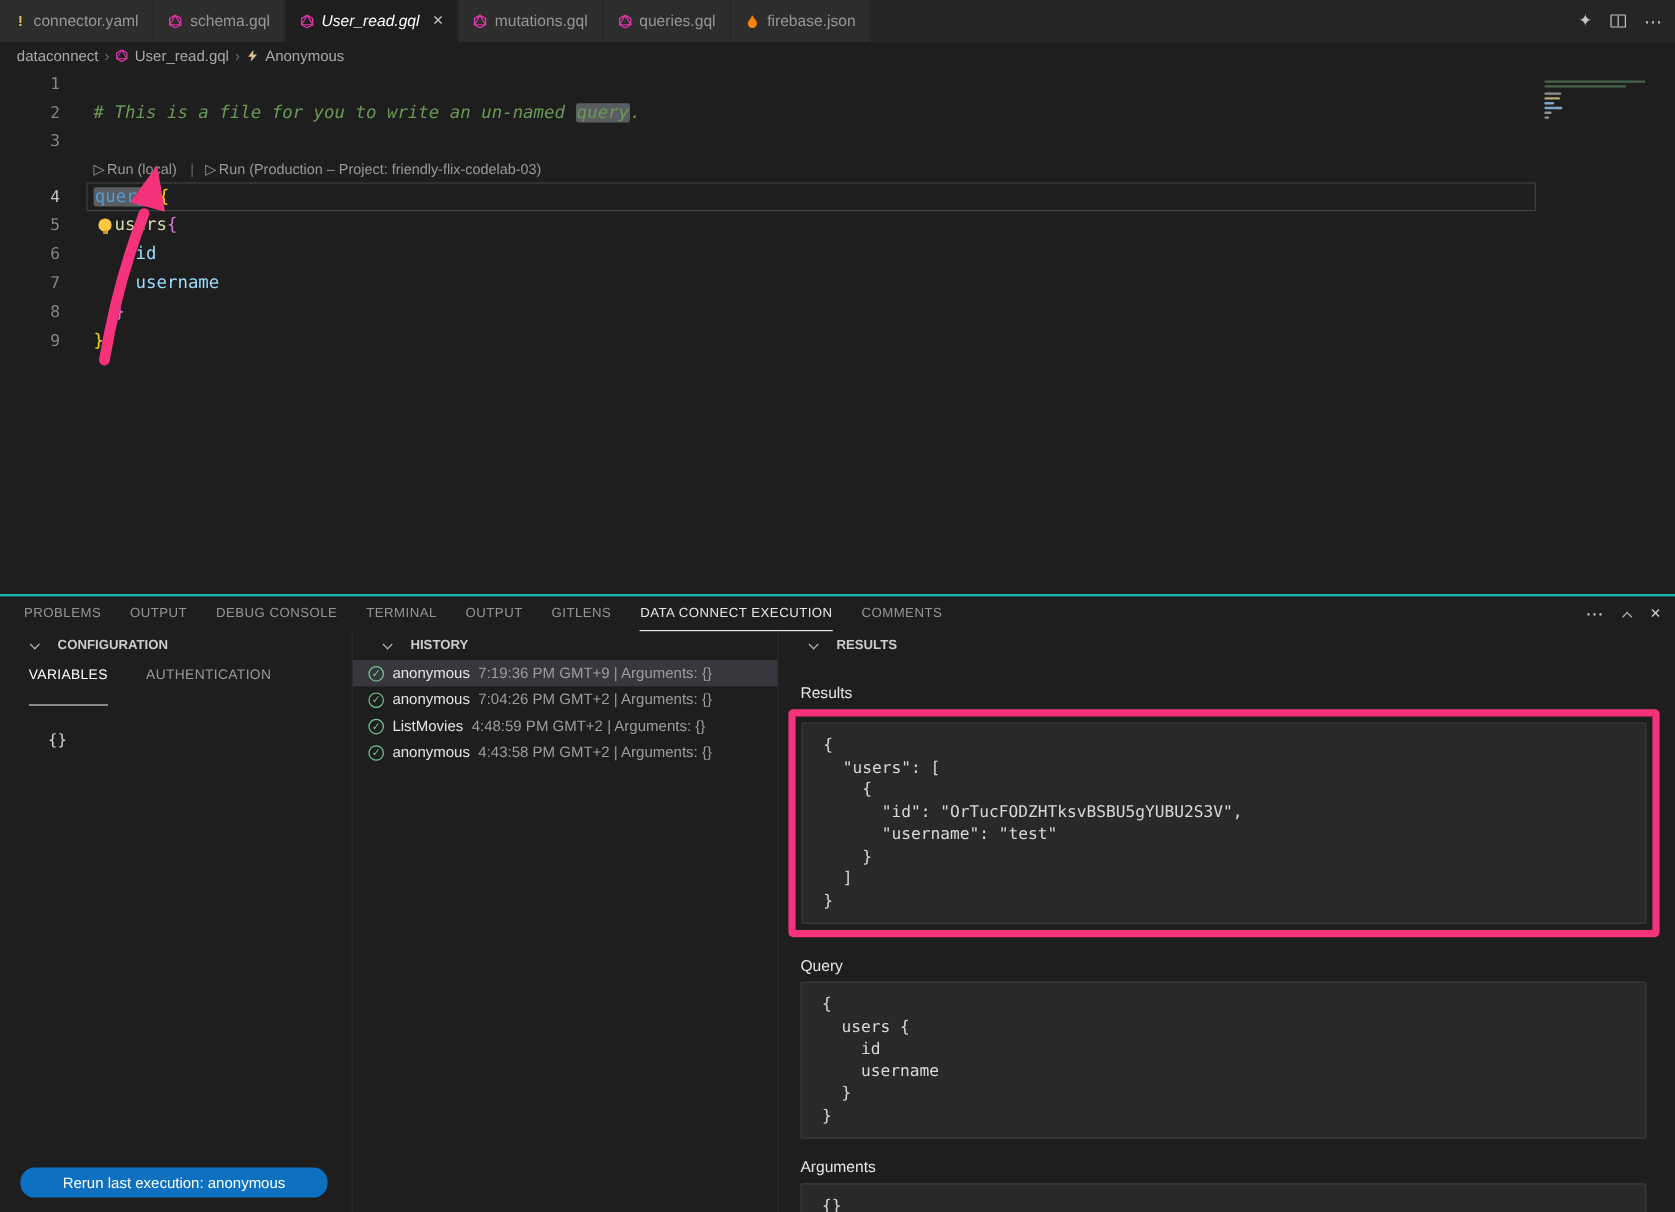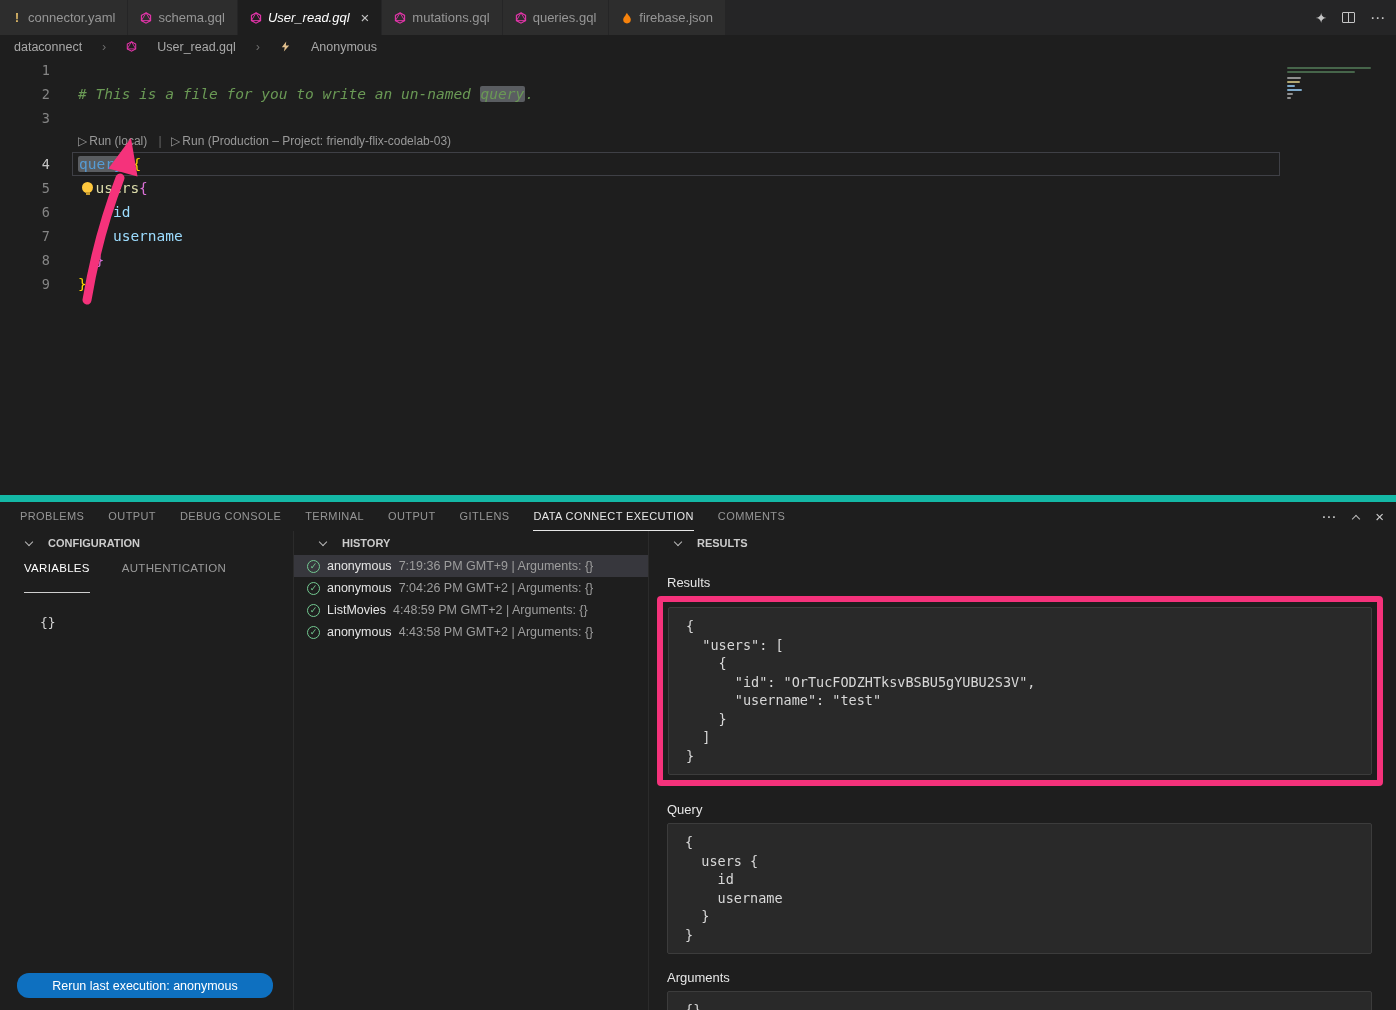--- a/index.html
+++ b/index.html
@@ -13,21 +13,21 @@
   .tab.active .tab-label{font-style:italic}
   .tab-close{font-size:15px;color:#c5c5c5;margin-left:5px;line-height:1}
   .ic-yaml{color:#e8c06b;font-weight:bold;font-size:12px;width:10px;text-align:center}
   .tabbar-actions{position:absolute;right:10px;top:0;height:35px;display:flex;align-items:center;gap:15px;color:#c5c5c5}
   .sparkle{font-size:14px}
   .more{font-size:15px;letter-spacing:1px}
   .ic-split{width:13px;height:11px;border:1px solid #c5c5c5;border-radius:1px;position:relative;display:inline-block}
   .ic-split::after{content:"";position:absolute;left:5px;top:0;bottom:0;width:1px;background:#c5c5c5}
 
   
-  .breadcrumb{height:23px;display:flex;align-items:center;gap:20px;padding-left:14px;color:#a9a9a9;font-size:12.5px;background:#1e1e1e}
+  .breadcrumb{height:23px;display:flex;align-items:center;gap:5px;padding-left:14px;color:#a9a9a9;font-size:12.5px;background:#1e1e1e}
   .crumb-sep{color:#6f6f6f}
 
   
   .editor{position:relative;height:437px;font-family:"DejaVu Sans Mono","Liberation Mono",monospace;font-size:14.5px;color:#d4d4d4}
   .line{height:24px;line-height:24px;display:flex;position:relative;white-space:pre}
   .lnum{width:50px;flex:none;text-align:right;color:#858585;font-size:13.5px}
   .lnum.on{color:#c6c6c6}
   .lcode{margin-left:28px}
   .t-comment{color:#6a9955;font-style:italic}
   .t-kw{color:#569cd6}
@@ -40,21 +40,21 @@
   .codelens{height:22px;line-height:22px;padding-left:78px;font-family:"Liberation Sans",sans-serif;font-size:12px;color:#999}
   .cl-sep{color:#666;margin:0 6px}
   .cl-link span{margin-right:2px}
   .bulb{position:absolute;left:82px;top:6px;width:11px;height:11px;border-radius:50%;background:#ffc83d}
   .bulb::after{content:"";position:absolute;left:3.5px;top:10px;width:4px;height:2.5px;background:#c79b2e}
   .minimap{position:absolute;right:3px;top:3px;width:108px;height:120px}
   .mm{position:absolute;height:2px;left:2px;border-radius:1px}
   .arrow-svg{position:absolute;left:60px;top:72px;z-index:6;pointer-events:none}
 
   
-  .panel{height:515px;border-top:7px solid #14b8a6;display:flex;flex-direction:column;background:#1e1e1e}
+  .panel{height:515px;border-top:2px solid #14b8a6;display:flex;flex-direction:column;background:#1e1e1e}
   .ptabs{height:29px;display:flex;align-items:stretch;gap:24px;padding-left:20px;position:relative;flex:none}
   .ptab{font-size:11px;letter-spacing:.4px;color:#969696;display:flex;align-items:center;border-bottom:1px solid transparent}
   .ptab.active{color:#e7e7e7;border-bottom-color:#e7e7e7}
   .ptab-actions{position:absolute;right:12px;top:0;height:29px;display:flex;gap:14px;align-items:center;color:#ccc}
   .panel-body{flex:1;display:flex;min-height:0}
   .col{position:relative}
   .col + .col{border-left:1px solid #2b2b2b}
   .col-config{width:293px;flex:none}
   .col-history{width:355px;flex:none}
   .col-results{flex:1;overflow:hidden}

